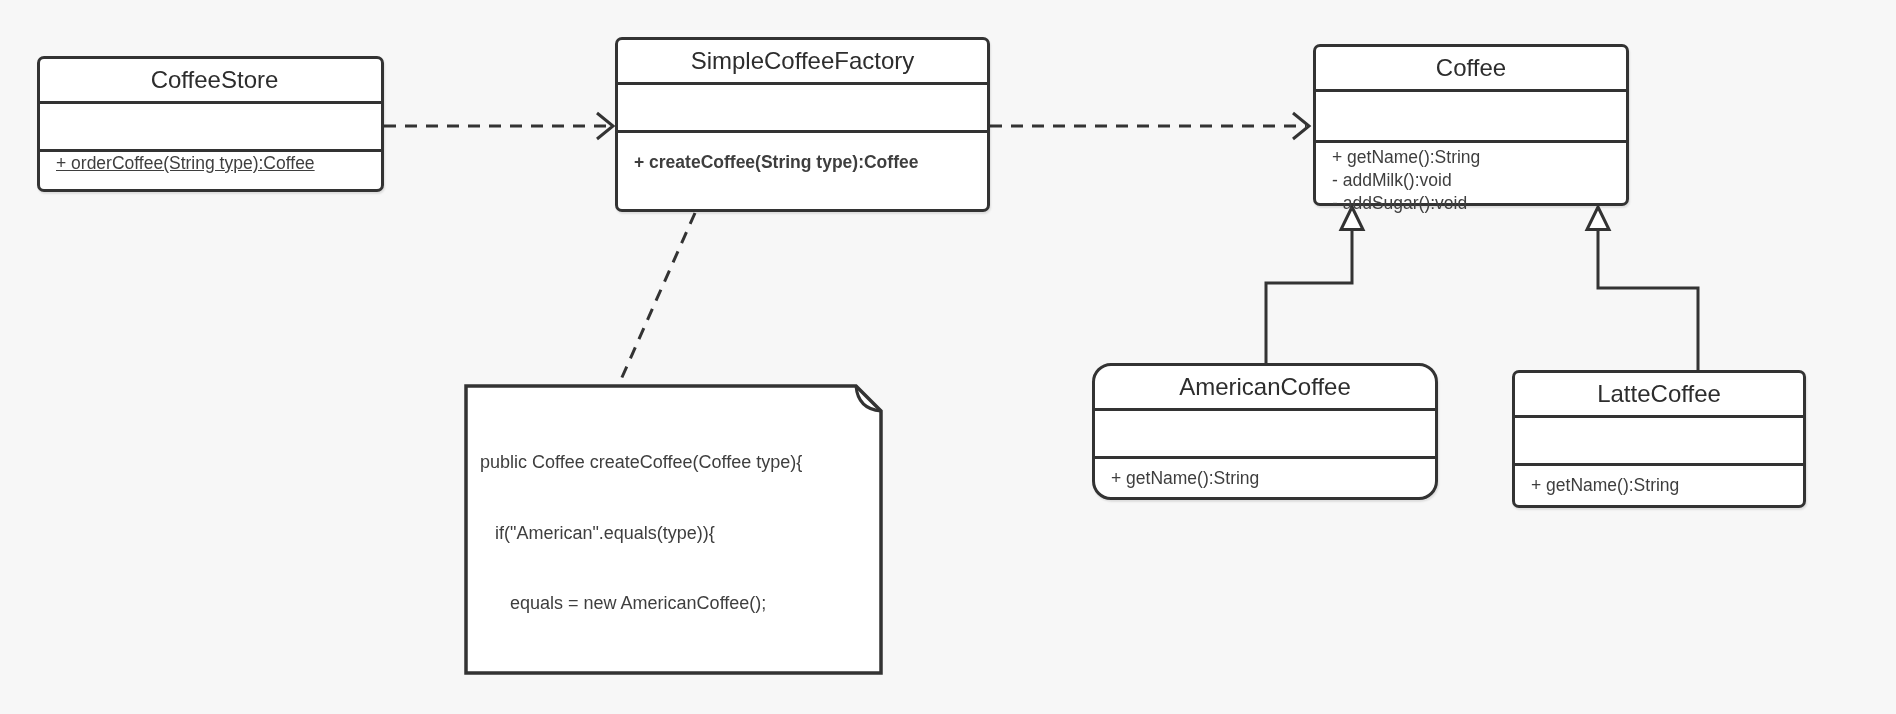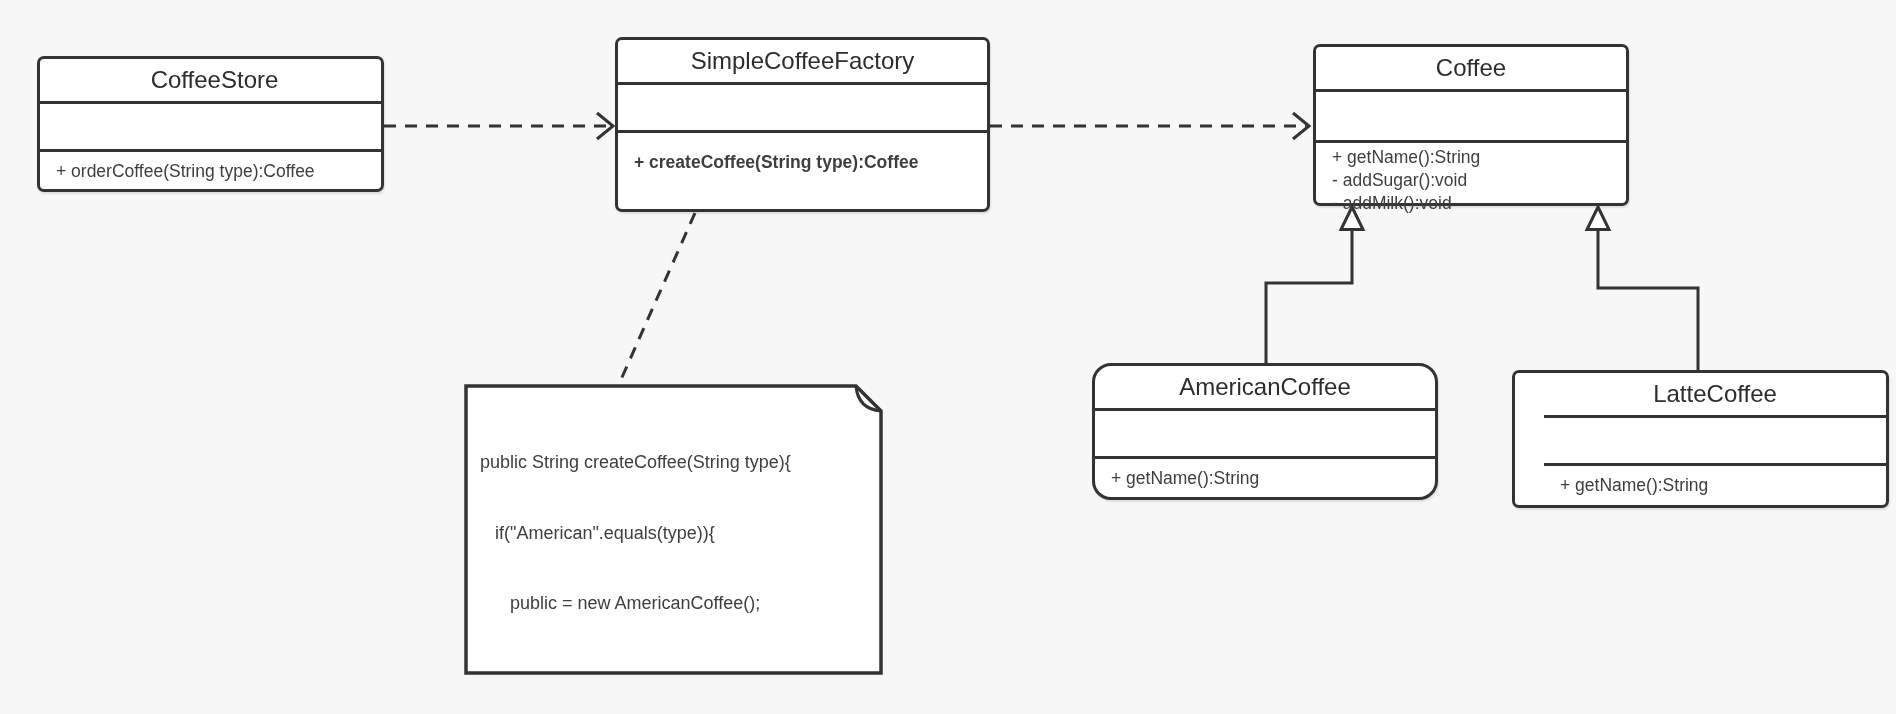--- a/index.html
+++ b/index.html
@@ -129,63 +129,63 @@
 
     <g>
       <path class="note-shape" d="M466,386 L856,386 L881,411 L881,673 L466,673 Z"></path>
       <path class="note-fold" d="M856,386 Q858,409 881,411"></path>
     </g>
   </svg>
 
   <div class="uml-class" style="left:37px; top:56px; width:347px; height:136px;">
     <div class="uml-title" style="height:42px;padding-left:8px;">CoffeeStore</div>
     <div class="uml-attrs" style="height:45px;"></div>
-    <div class="uml-methods" style="padding-top:8px;">
+    <div class="uml-methods" style="text-decoration:underline;">
       <div>+ orderCoffee(String type):Coffee</div>
     </div>
   </div>
 
   <div class="uml-class" style="left:615px; top:37px; width:375px; height:175px;">
     <div class="uml-title" style="height:42px;">SimpleCoffeeFactory</div>
     <div class="uml-attrs" style="height:45px;"></div>
     <div class="uml-methods" style="padding-top:18px;font-weight:bold;">
       <div>+ createCoffee(String type):Coffee</div>
     </div>
   </div>
 
   <div class="uml-class" style="left:1313px; top:44px; width:316px; height:162px;">
     <div class="uml-title" style="height:42px;">Coffee</div>
     <div class="uml-attrs" style="height:48px;"></div>
     <div class="uml-methods" style="padding-top:3px;">
       <div>+ getName():String</div>
+      <div>- addMilk():void</div>
       <div>- addSugar():void</div>
-      <div>- addMilk():void</div>
     </div>
   </div>
 
   <div class="uml-class" style="left:1092px; top:363px; width:346px; height:137px;border-radius:19px;">
     <div class="uml-title" style="height:42px;">AmericanCoffee</div>
     <div class="uml-attrs" style="height:45px;"></div>
     <div class="uml-methods" style="padding-top:8px;">
       <div>+ getName():String</div>
     </div>
   </div>
 
-  <div class="uml-class" style="left:1512px; top:370px; width:377px; height:138px;padding-left:29px;">
+  <div class="uml-class" style="left:1512px; top:370px; width:294px; height:138px;">
     <div class="uml-title" style="height:42px;">LatteCoffee</div>
     <div class="uml-attrs" style="height:45px;"></div>
     <div class="uml-methods" style="padding-top:8px;">
       <div>+ getName():String</div>
     </div>
   </div>
 
   <div class="note-text">
-    <div>public String createCoffee(String type){</div>
+    <div>public Coffee createCoffee(Coffee type){</div>
     <div>   if("American".equals(type)){</div>
-    <div>      public = new AmericanCoffee();</div>
+    <div>      equals = new AmericanCoffee();</div>
     
     
     
     
     
     
     
   </div>
 
 </div>

